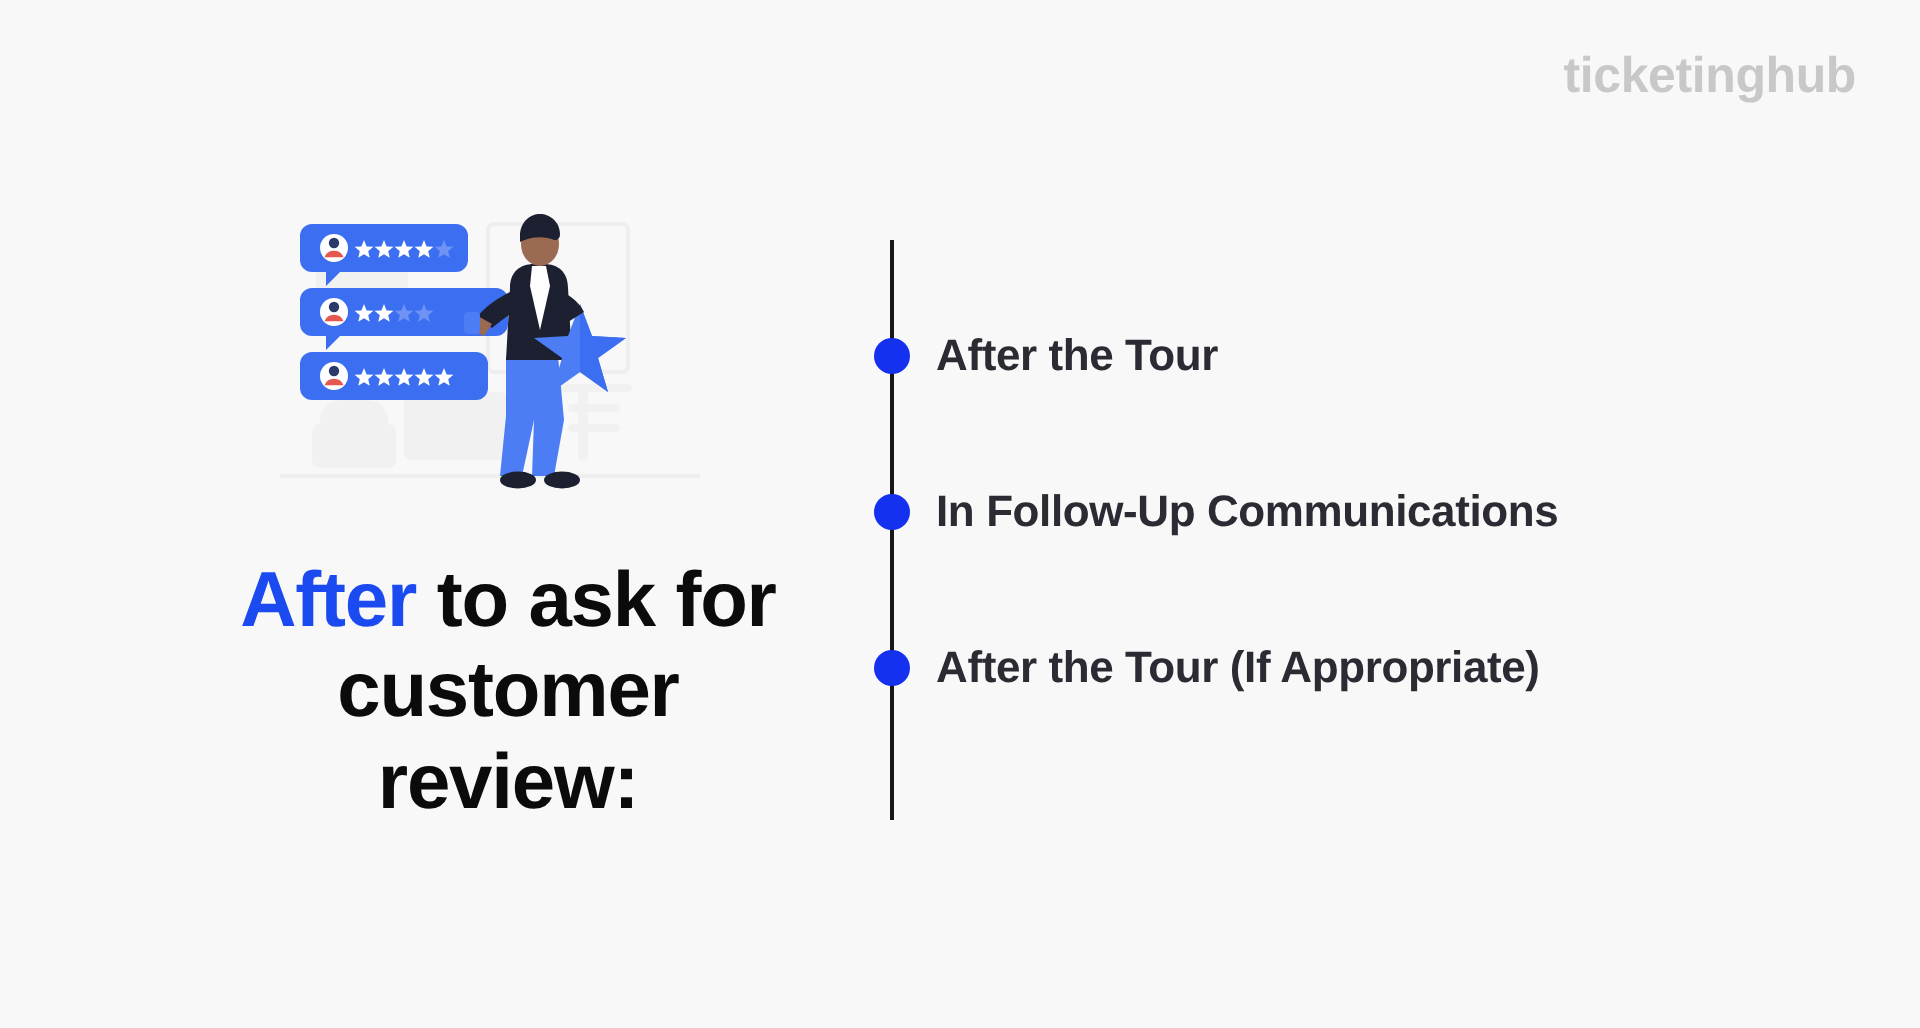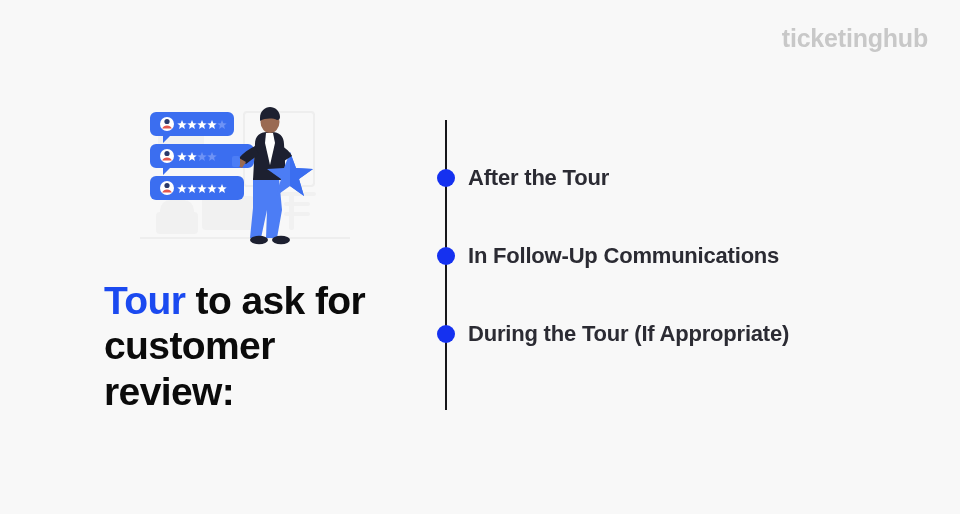--- a/index.html
+++ b/index.html
@@ -12,20 +12,21 @@
     background: #f8f8f8;
     font-family: "Liberation Sans", sans-serif;
     overflow: hidden;
     position: relative;
   }
 
   .slide {
     position: absolute;
     inset: 0;
     background: #f8f8f8;
+    text-align: center;
   }
 
   
   .brand-logo {
     position: absolute;
     top: 26px;
     right: 32px;
     font-size: 25px;
     font-weight: bold;
     letter-spacing: -0.2px;
@@ -215,35 +216,35 @@
           <path d="M120 18c0-7 5-11 10-11s10 4 10 10c0 2-1 3-3 3-4-2-12-2-17 1z" fill="#1d2030"></path>
 
           <polygon points="150,52 156,68 173,69 159,79 164,96 150,86 136,96 141,79 127,69 144,68" fill="#4c7df5"></polygon>
           <polygon points="150,52 156,68 173,69 159,79 164,96 150,86" fill="#3b6ef0"></polygon>
 
           <path d="M141 46c5 2 9 6 11 10l-8 5c-2-3-4-5-7-7z" fill="#1d2030"></path>
         </g>
       </svg>
     </div>
 
-    <h1 class="headline"><span class="hl-accent">Tour</span><span> to ask for customer review:</span></h1>
+    <h1 class="headline"><span class="hl-accent">After</span><span> to ask for customer review:</span></h1>
   </div>
 
   <div class="timeline">
     <div class="timeline-axis"></div>
 
     <div class="timeline-item item-0">
       <span class="timeline-dot"></span>
       <span class="timeline-label">After the Tour</span>
     </div>
 
     <div class="timeline-item item-1">
       <span class="timeline-dot"></span>
       <span class="timeline-label">In Follow-Up Communications</span>
     </div>
 
     <div class="timeline-item item-2">
       <span class="timeline-dot"></span>
-      <span class="timeline-label">During the Tour (If Appropriate)</span>
+      <span class="timeline-label">After the Tour (If Appropriate)</span>
     </div>
   </div>
 
 </div>
 
 </body></html>

